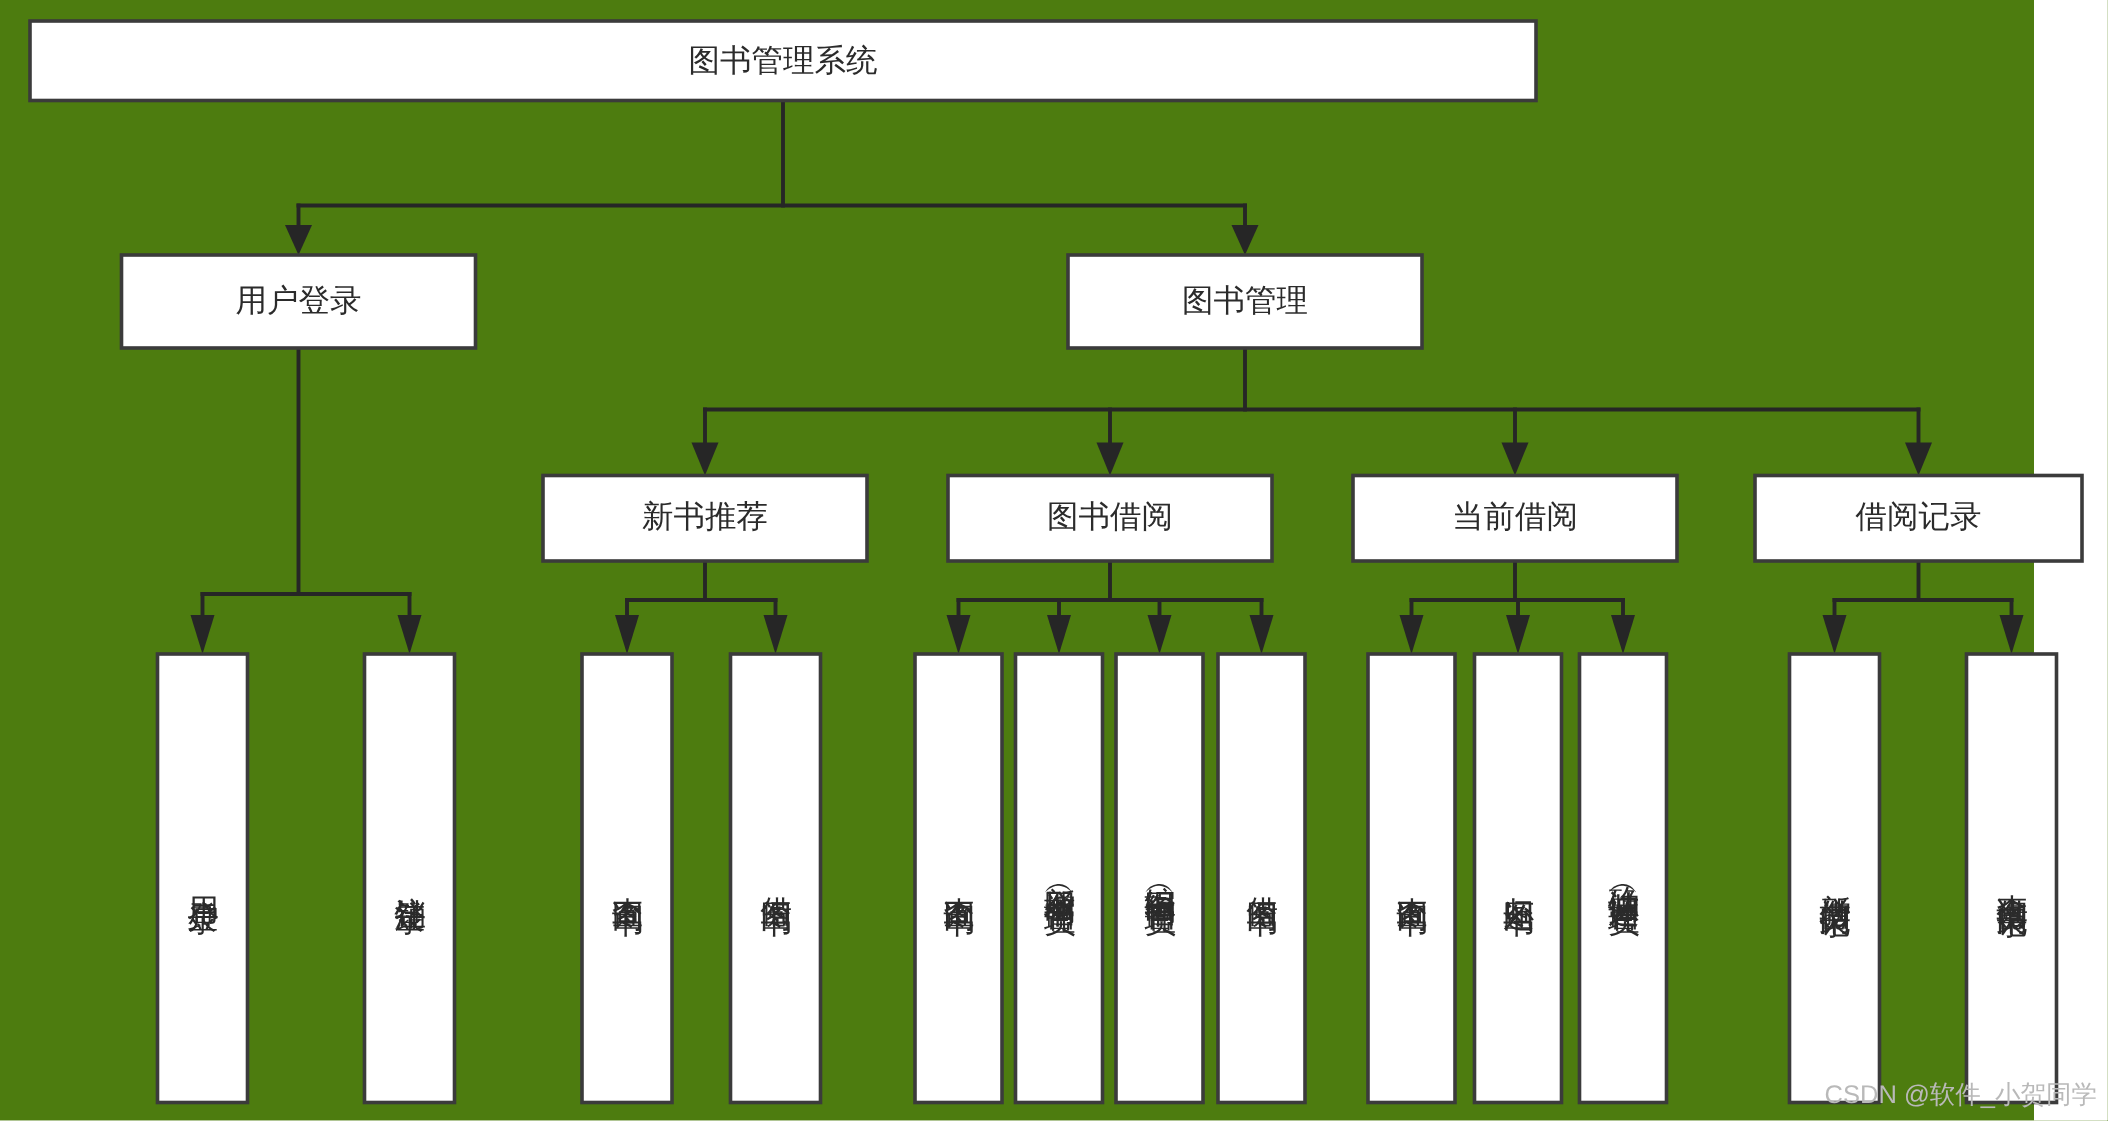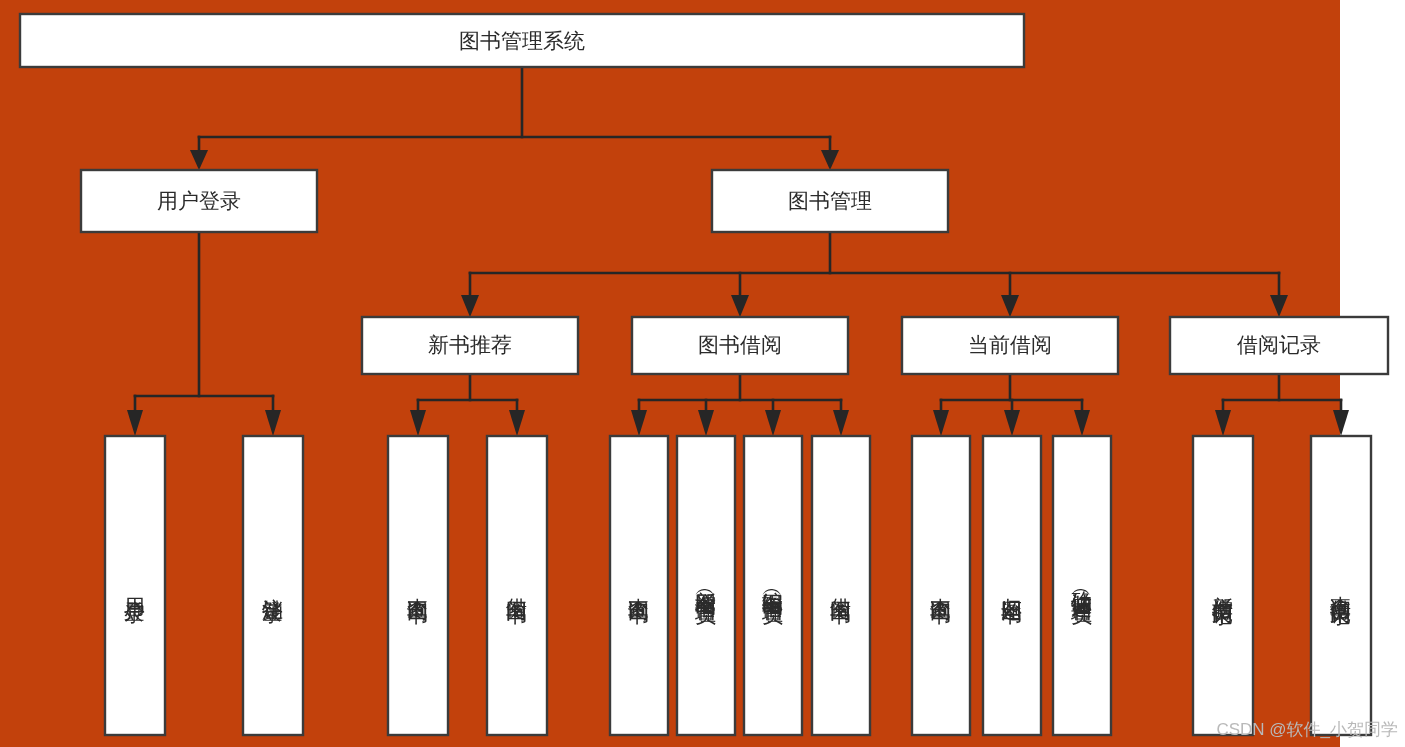--- a/index.html
+++ b/index.html
@@ -11,21 +11,22 @@
   body {
     width: 1405px;
     height: 747px;
     font-family: "Liberation Sans", "DejaVu Sans", sans-serif;
     overflow: hidden;
   }
   #diagram-root {
     position: relative;
     width: 1340px;
     height: 747px;
-    background: #c2410c;
+    background: #4d7c0f;
+    padding-left: 16px;
   }
   svg.diagram-canvas {
     position: absolute;
     top: 0;
     left: 0;
     width: 1405px;
     height: 747px;
   }
   .node-rect {
     fill: #ffffff;

